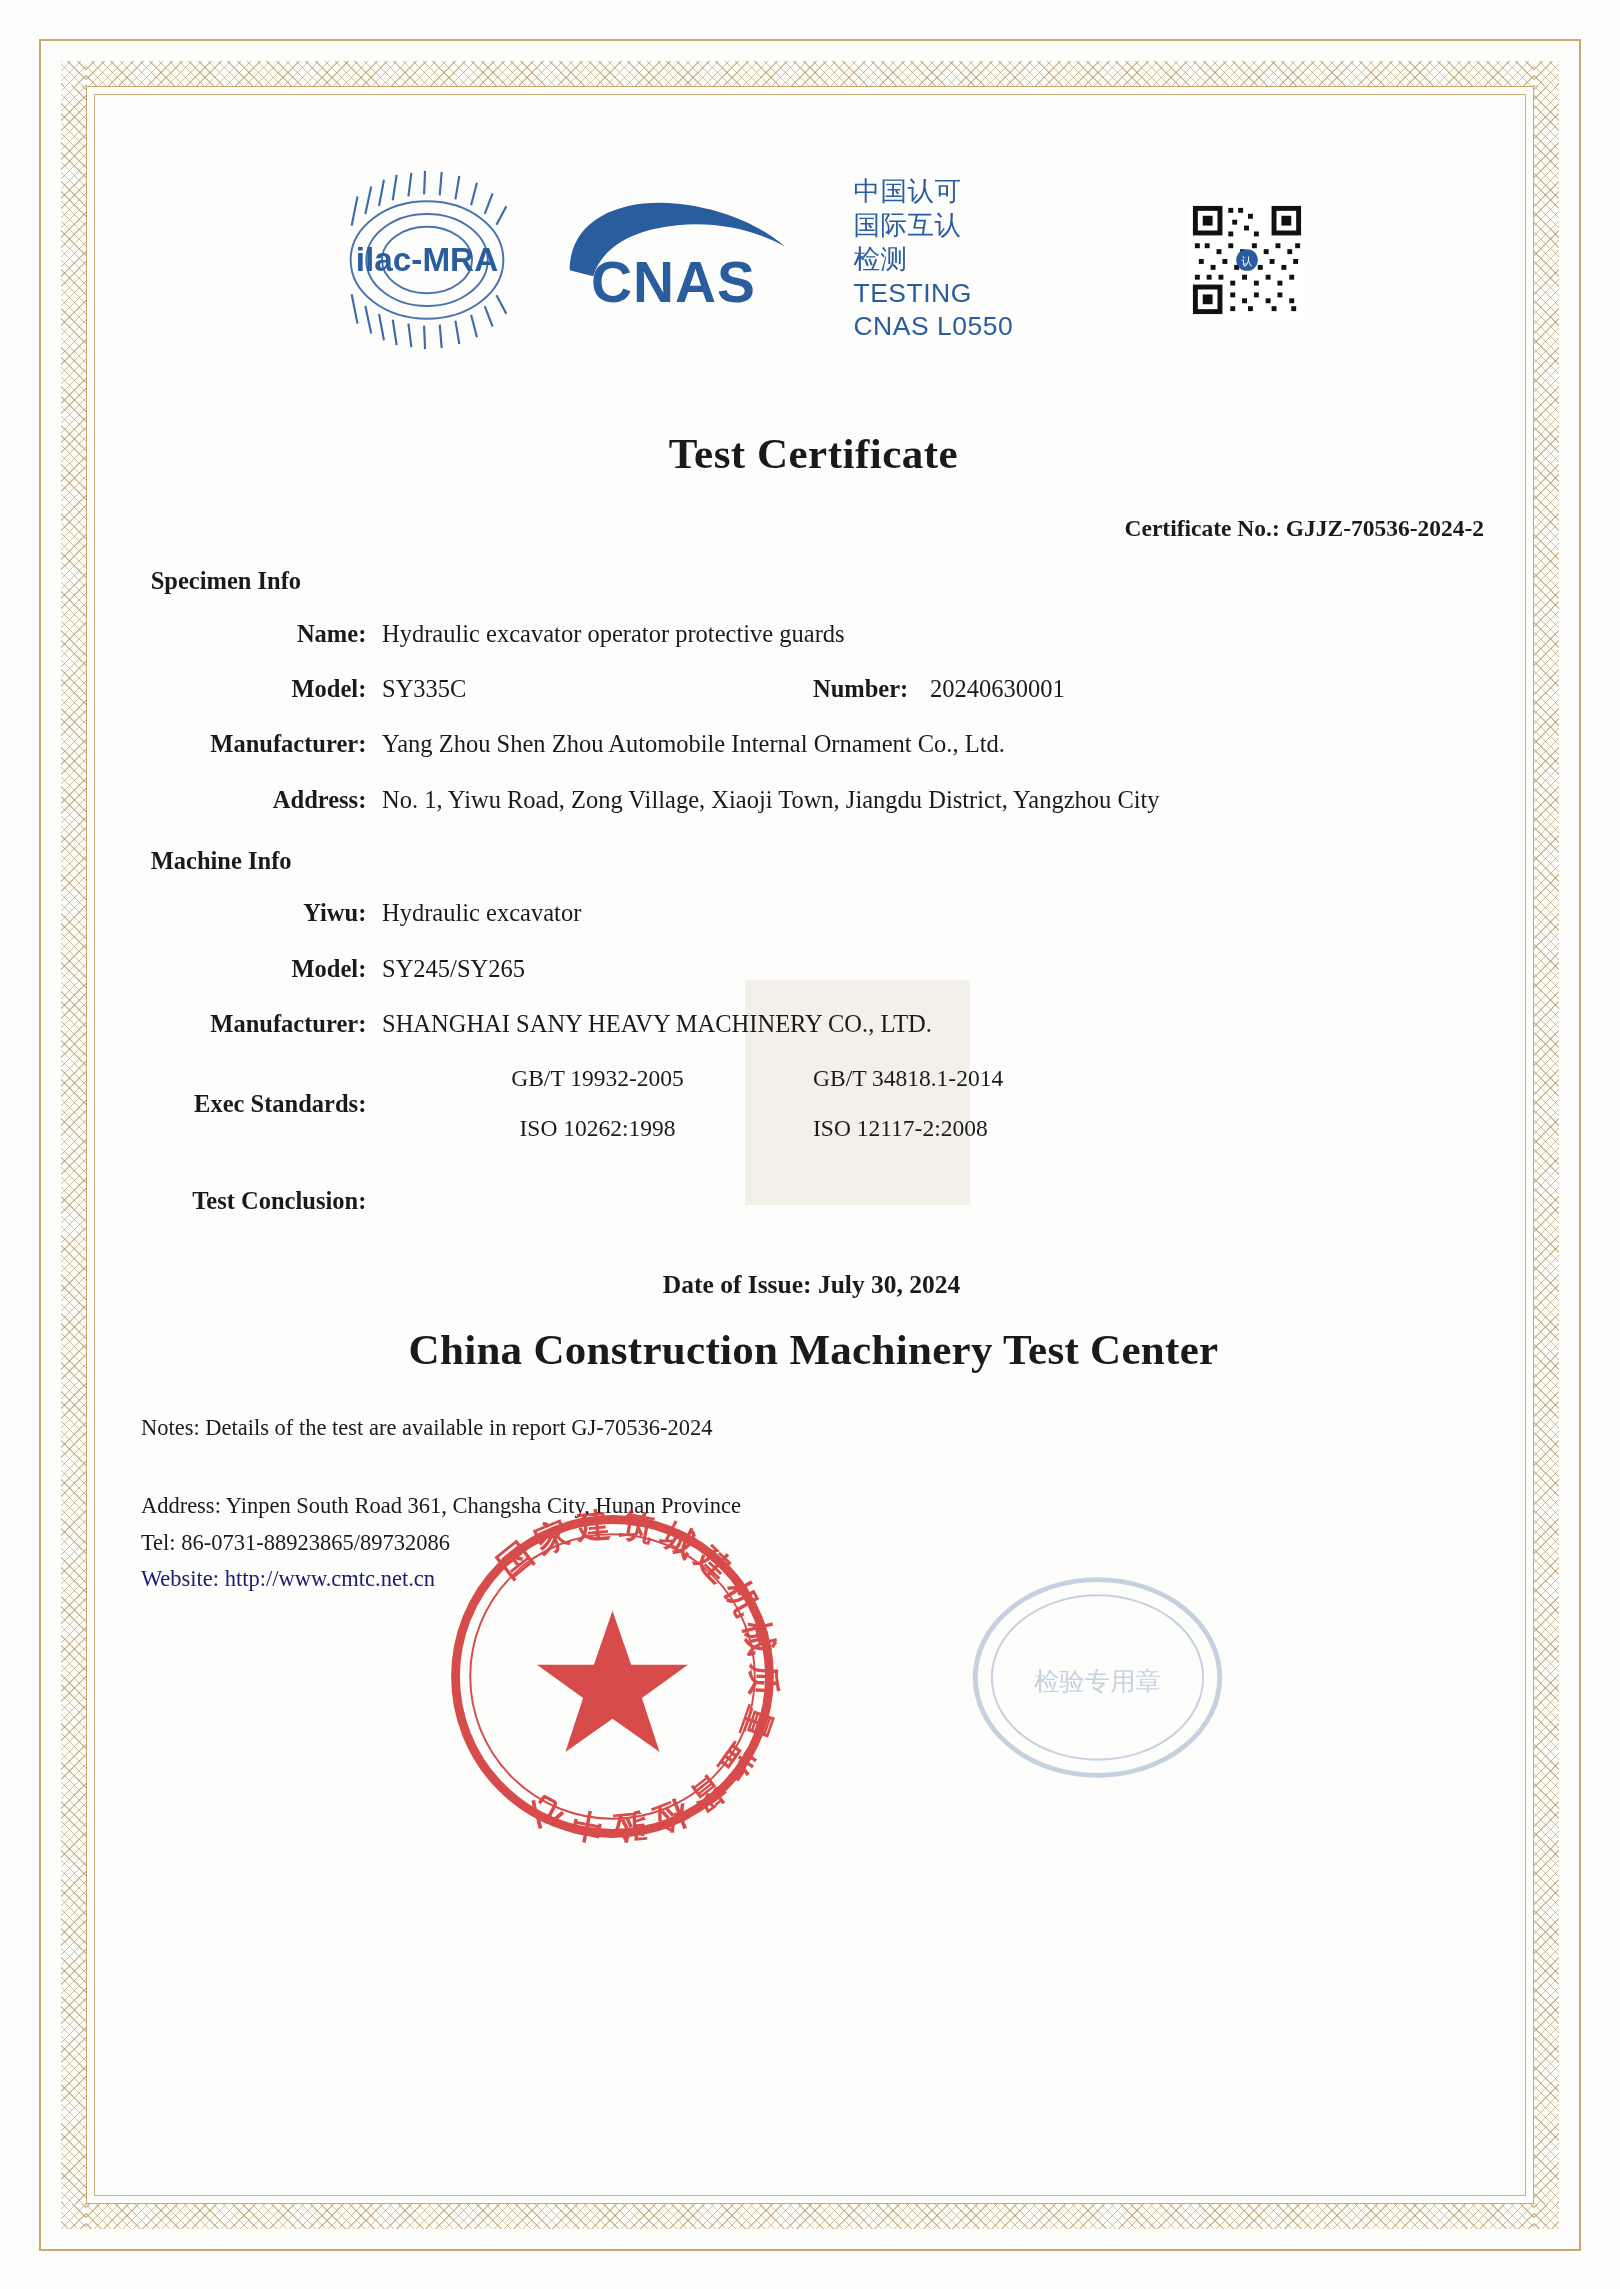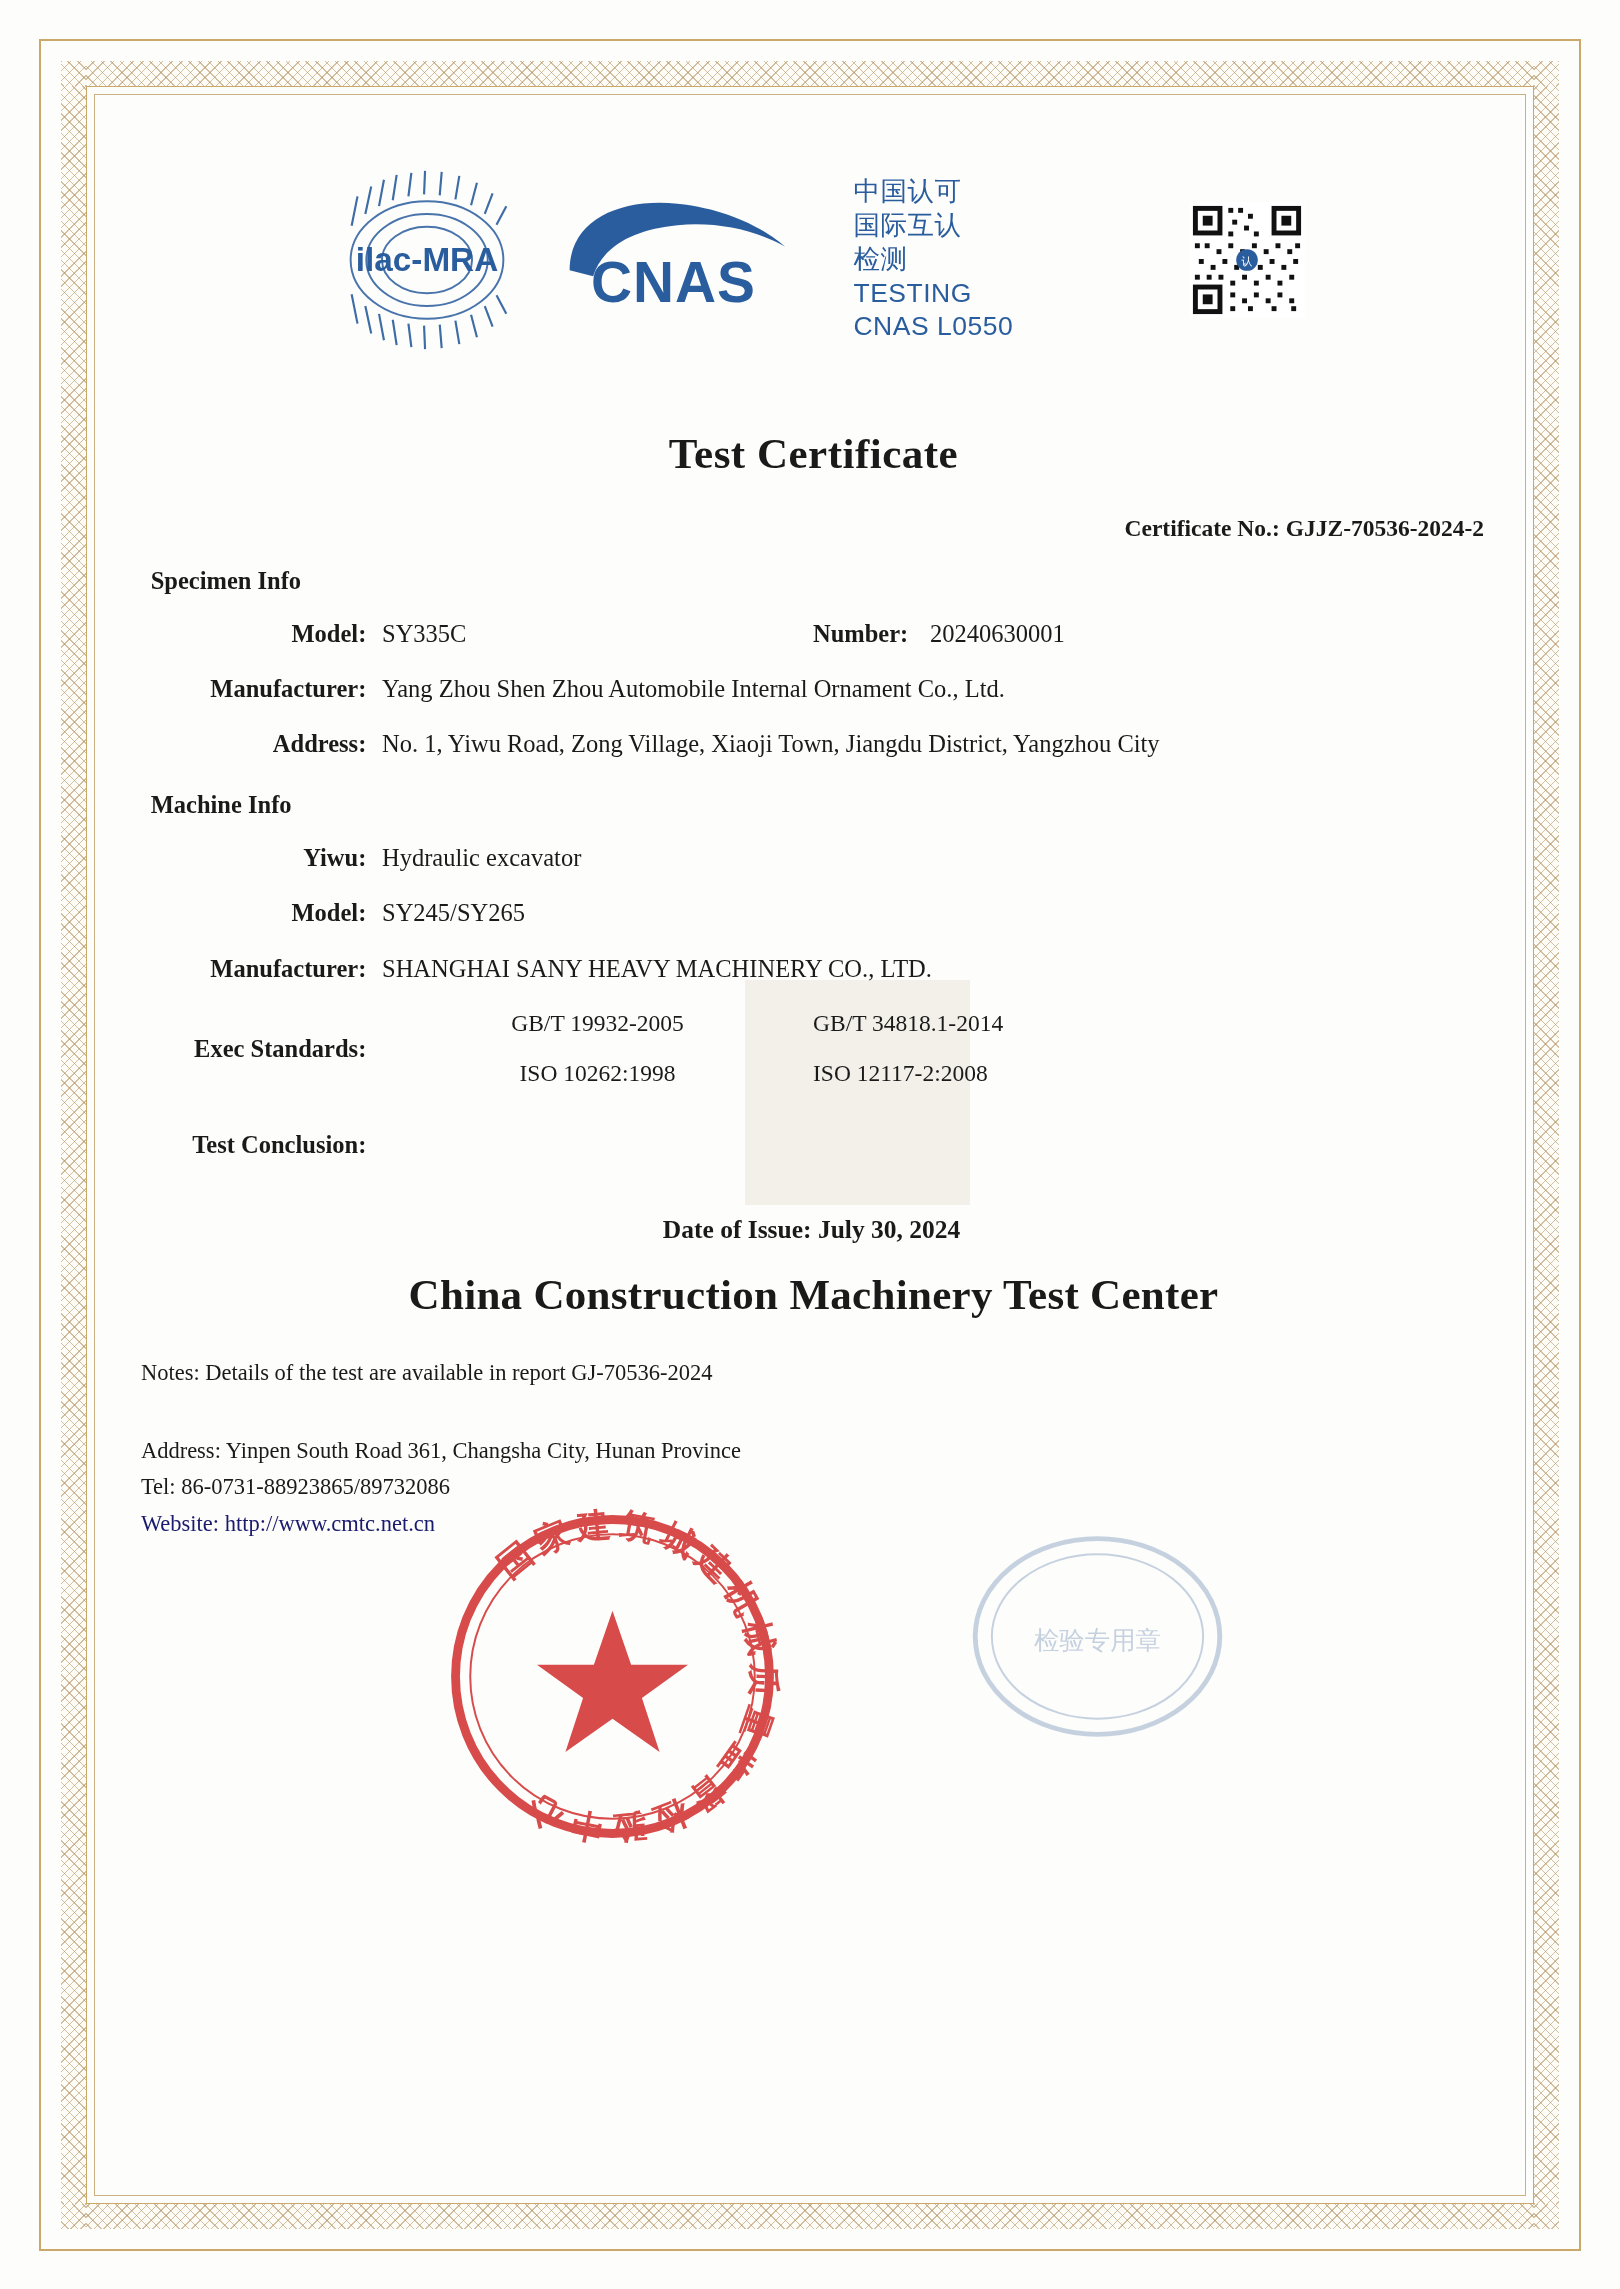--- a/index.html
+++ b/index.html
@@ -207,21 +207,21 @@
     top: 1495px;
     width: 363px;
     height: 363px;
     z-index: 2;
     opacity: 0.82;
   }
   
   .blue-stamp {
     position: absolute;
     left: 965px;
-    top: 1524px;
+    top: 1565px;
     width: 265px;
     height: 225px;
     z-index: 1;
     opacity: 0.30;
   }
   
   .watermark {
     position: absolute;
     left: 745px;
     top: 980px;
@@ -370,20 +370,24 @@
     <div class="title">Test Certificate</div>
 
     <div class="cert-no">
       <span>Certificate No.:</span>
       <span class="val">GJJZ-70536-2024-2</span>
     </div>
 
     <div class="section-head">Specimen Info</div>
 
     <div class="rows">
+      <div class="row">
+        <div class="lbl">Name:</div>
+        <div class="val">Hydraulic excavator operator protective guards</div>
+      </div>
 
       <div class="row">
         <div class="lbl">Model:</div>
         <div class="val">
           <div class="inline-pair">
             <div class="first">SY335C</div>
             <div>
               <span class="k">Number:</span>
               <span>20240630001</span>
             </div>

